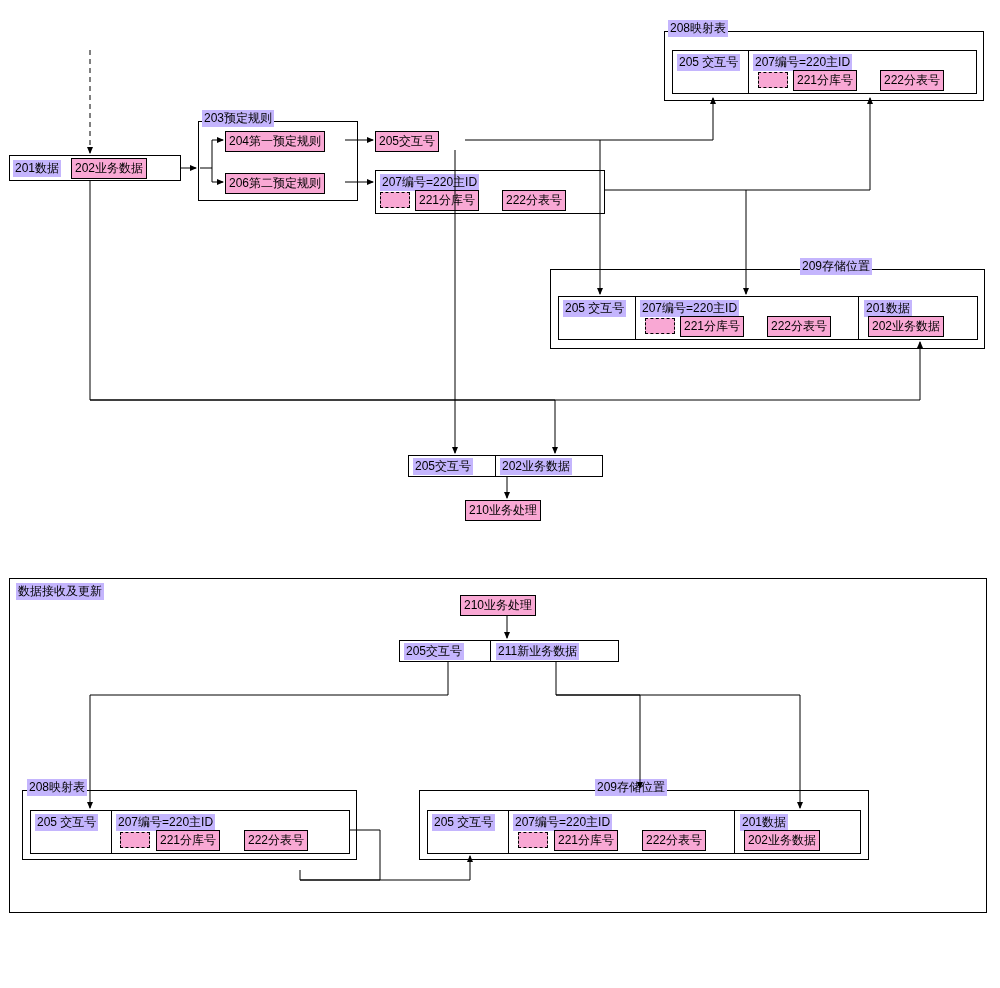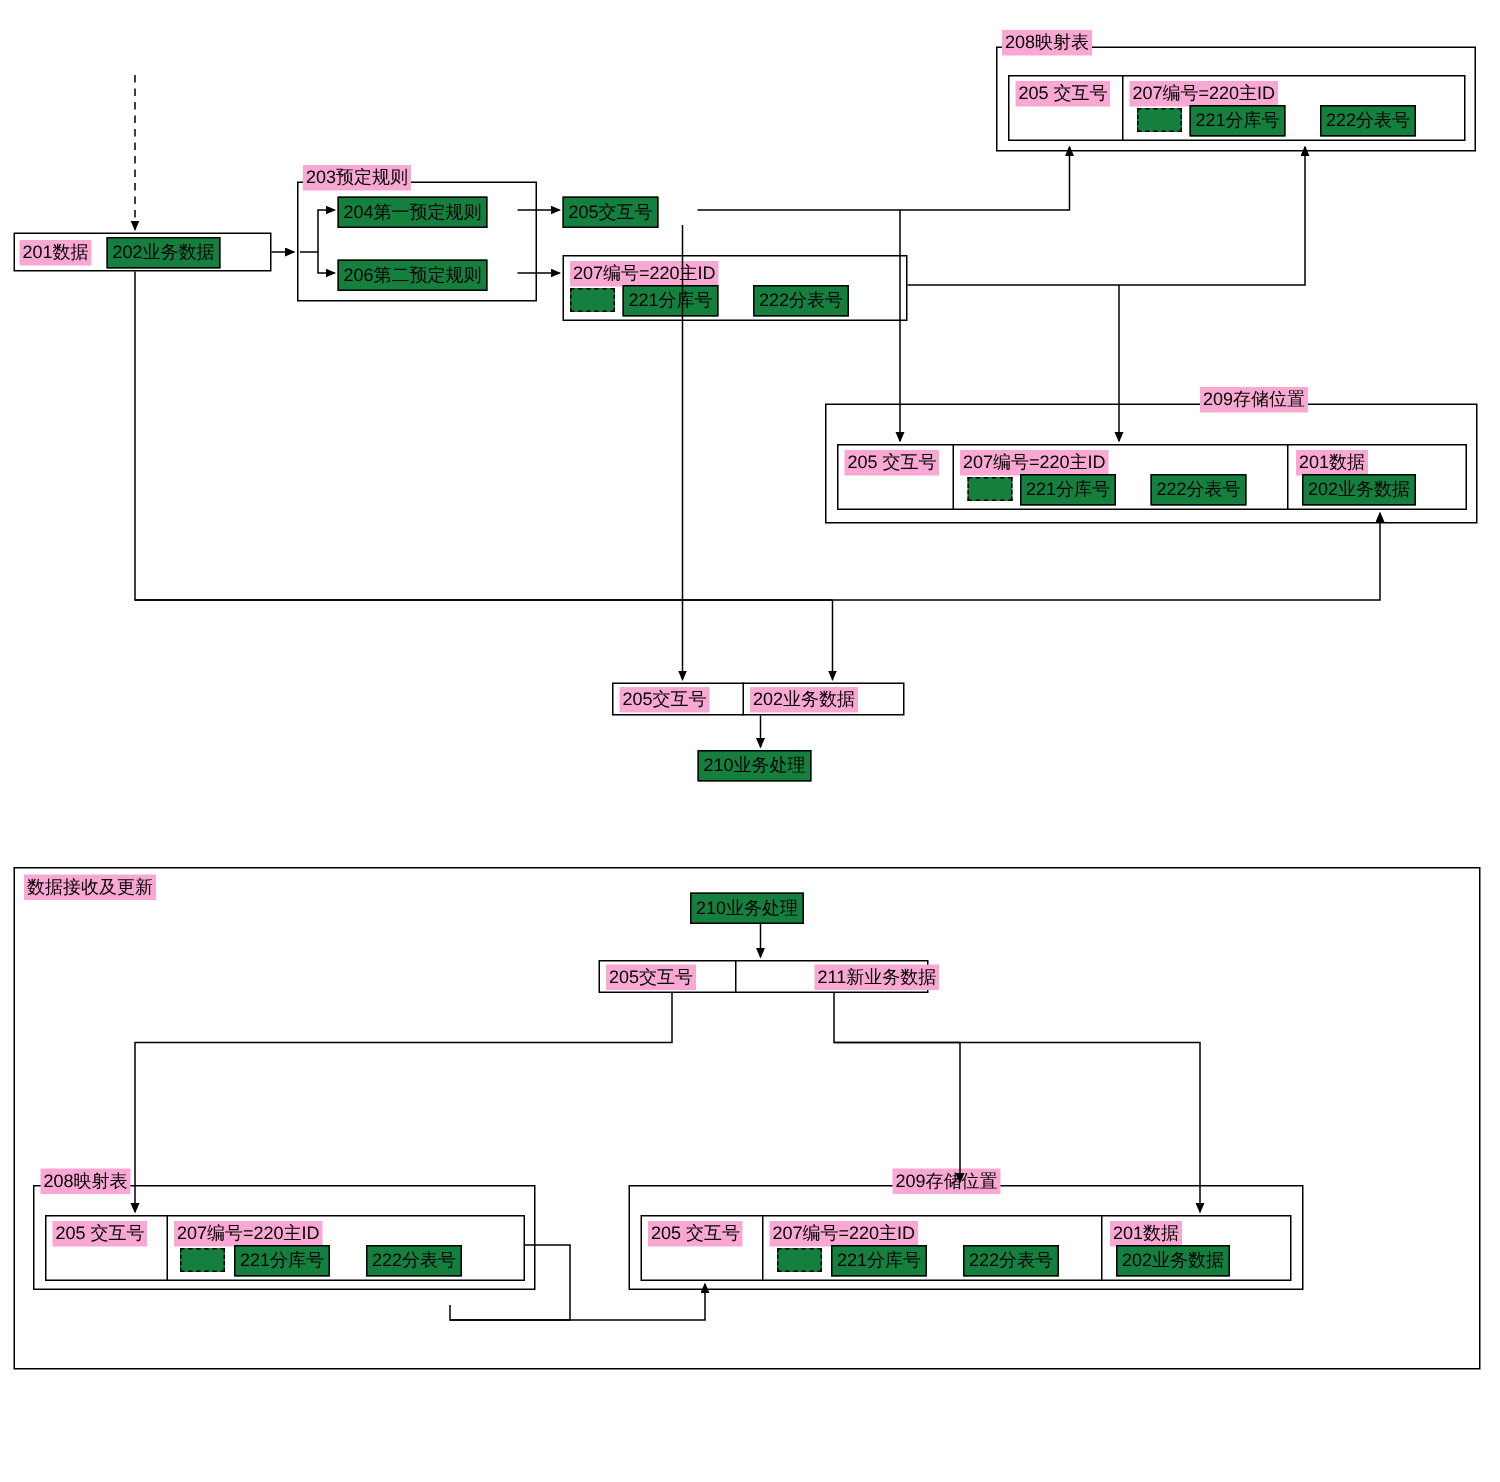--- a/index.html
+++ b/index.html
@@ -10,38 +10,38 @@
     background: #fff;
   }
   .canvas {
     position: relative;
     width: 1000px;
     height: 988px;
   }
   .box {
     position: absolute;
     border: 1px solid #000;
-    background: #15803d;
+    background: #f9a8d4;
     padding: 1px 3px;
     white-space: nowrap;
     box-sizing: border-box;
   }
   .container {
     position: absolute;
     border: 1px solid #000;
     background: transparent;
     box-sizing: border-box;
   }
   .dashed {
     border-style: dashed;
   }
   .label {
     position: absolute;
     white-space: nowrap;
-    background: #f9a8d4;
+    background: #c4b5fd;
     padding: 0 2px;
   }
   svg.arrows {
     position: absolute;
     top: 0;
     left: 0;
     width: 1000px;
     height: 988px;
     pointer-events: none;
   }
@@ -108,21 +108,21 @@
   <div class="box" style="left:465px; top:500px;">210业务处理</div>
 
   <div class="container" style="left:9px; top:578px; width:978px; height:335px;"></div>
   <div class="label" style="left:16px; top:583px;text-align:right;">数据接收及更新</div>
 
   <div class="box" style="left:460px; top:595px;">210业务处理</div>
 
   <div class="container" style="left:399px; top:640px; width:220px; height:22px;"></div>
   <div class="label" style="left:404px; top:643px;">205交互号</div>
   <div style="position:absolute; left:490px; top:640px; width:1px; height:22px; background:#000;"></div>
-  <div class="label" style="left:496px; top:643px;margin-left:47px;">211新业务数据</div>
+  <div class="label" style="left:496px; top:643px;">211新业务数据</div>
 
   <div class="container" style="left:22px; top:790px; width:335px; height:70px;"></div>
   <div class="label" style="left:27px; top:779px;">208映射表</div>
   <div class="container" style="left:30px; top:810px; width:320px; height:44px;"></div>
   <div class="label" style="left:35px; top:814px;">205 交互号</div>
   <div style="position:absolute; left:111px; top:810px; width:1px; height:44px; background:#000;"></div>
   <div class="label" style="left:116px; top:814px;">207编号=220主ID</div>
   <div class="box dashed" style="left:120px; top:832px; width:30px; height:16px;"></div>
   <div class="box" style="left:156px; top:830px;">221分库号</div>
   <div class="box" style="left:244px; top:830px;">222分表号</div>

